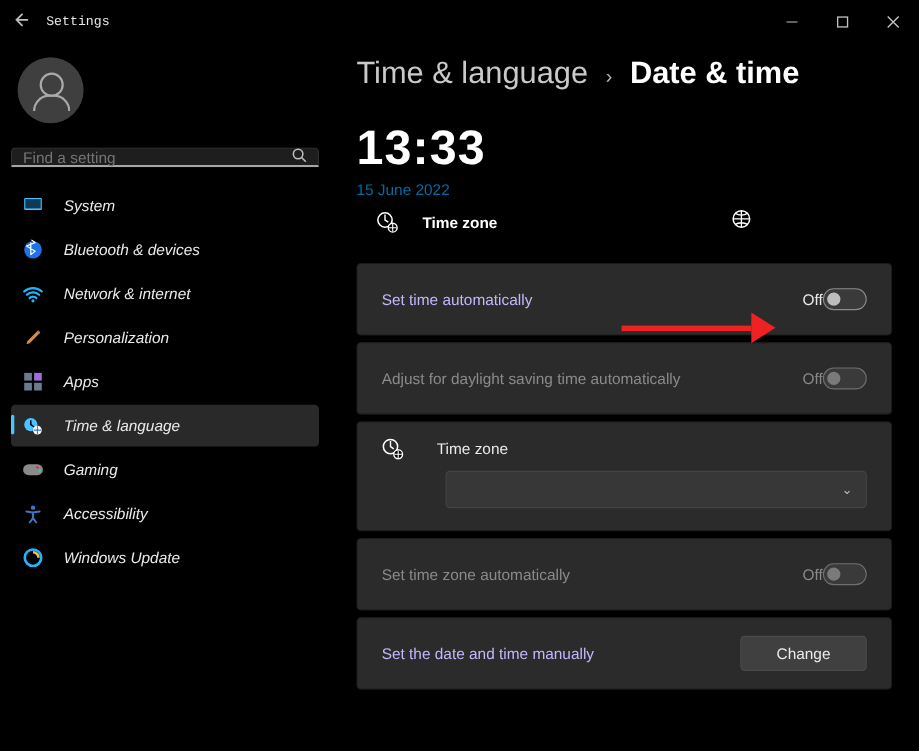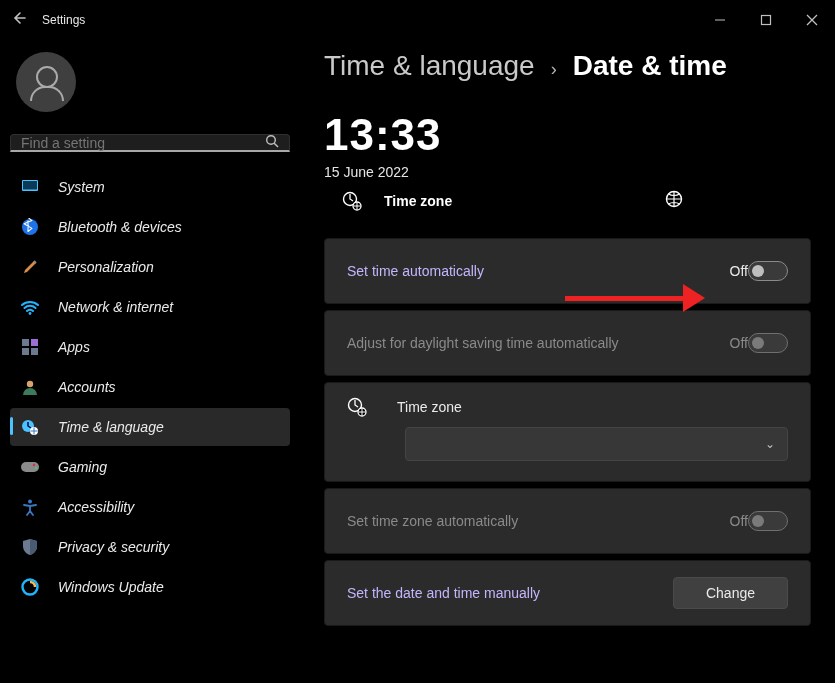--- a/index.html
+++ b/index.html
@@ -2,21 +2,21 @@
 <html><head>
   <meta charset="utf-8">
   <style>
     * { box-sizing: border-box; margin: 0; padding: 0; font-family: "Segoe UI", sans-serif; }
     body { width: 835px; height: 683px; background: #000; color: #fff; overflow: hidden; position: relative; }
 
     
     .titlebar { height: 40px; display: flex; align-items: center; justify-content: space-between; padding: 0 0 0 12px; }
     .tb-left { display: flex; align-items: center; gap: 14px; }
     .tb-back { color: #c0c0c0; font-size: 16px; }
-    .tb-title { font-size: 12px; color: #e8e8e8; }
+    .tb-title { font-size: 12px; color: #e8e8e8; font-family: Liberation Mono, monospace; }
     .tb-controls { display: flex; }
     .tb-btn { width: 46px; height: 40px; display: flex; align-items: center; justify-content: center; color: #c0c0c0; font-size: 13px; }
 
     
     .page { display: flex; height: calc(100% - 40px); }
     .sidebar { width: 300px; padding: 10px 10px 10px 10px; }
     .content { flex: 1; padding: 10px 24px 24px 24px; overflow: auto; }
 
     
     .avatar { width: 60px; height: 60px; border-radius: 50%; background: #3f3f3f; margin: 2px 0 22px 6px; position: relative; }
@@ -35,21 +35,21 @@
     .nav-item.active::before { content: ""; position: absolute; left: 0; top: 9px; width: 3px; height: 18px; background: #4cc2ff; border-radius: 2px; }
     .nav-icon { width: 20px; height: 20px; display: inline-flex; align-items: center; justify-content: center; }
 
     
     .crumb { display: flex; align-items: baseline; gap: 16px; }
     .crumb-a { font-size: 28px; color: #c9c9c9; }
     .crumb-sep { color: #b6b6b6; font-size: 18px; }
     .crumb-b { font-size: 28px; font-weight: 600; }
 
     .big-time { font-size: 44px; font-weight: 600; margin-top: 28px; letter-spacing: 1px; }
-    .big-date { font-size: 14px; color: #e5e5e5; margin-top: 4px; }
+    .big-date { font-size: 14px; color: #0369a1; margin-top: 4px; }
 
     .tz-row { display: flex; align-items: center; gap: 22px; margin-top: 6px; padding: 4px 18px; }
     .tz-label { font-size: 14px; font-weight: 600; }
 
     
     .card { background: #2b2b2b; border: 1px solid #1a1a1a; border-radius: 4px; padding: 0 22px; margin-top: 6px; }
     .card.first { margin-top: 22px; }
     .row { display: flex; align-items: center; justify-content: space-between; min-height: 64px; gap: 16px; }
     .row-label { font-size: 14px; color: #c4b5fd; }
     .card.disabled, .card.disabled .row-label, .card.disabled .state { color: #8a8a8a; }
@@ -138,55 +138,46 @@
             <svg width="18" height="18" viewBox="0 0 18 18">
               <circle cx="9" cy="9" r="8" fill="#1e73e8"></circle>
               <path d="M9 2v14l5-4-10-6 10-4-5-4" transform="translate(0 1) scale(.78)" stroke="#fff" stroke-width="1.4" fill="none" stroke-linejoin="round"></path>
             </svg>
           </span>
         <span>Bluetooth &amp; devices</span>
       </li>
       <li class="nav-item">
         <span class="nav-icon">
             <svg width="18" height="18" viewBox="0 0 18 18">
+              <path d="M1 7a12 12 0 0 1 16 0M3.5 10a8 8 0 0 1 11 0M6 13a4 4 0 0 1 6 0" stroke="#1fb6ff" stroke-width="2" fill="none" stroke-linecap="round"></path>
+              <circle cx="9" cy="15.5" r="1.4" fill="#1fb6ff"></circle>
+            </svg>
+          </span>
+        <span>Network &amp; internet</span>
+      </li>
+      <li class="nav-item">
+        <span class="nav-icon">
+            <svg width="18" height="18" viewBox="0 0 18 18">
               <path d="M3 15l3-1 9-9-2-2-9 9z" fill="#d98b4a"></path>
               <path d="M13 3l2 2" stroke="#888" stroke-width="2"></path>
             </svg>
           </span>
         <span>Personalization</span>
-      </li>
-      <li class="nav-item">
-        <span class="nav-icon">
-            <svg width="18" height="18" viewBox="0 0 18 18">
-              <path d="M1 7a12 12 0 0 1 16 0M3.5 10a8 8 0 0 1 11 0M6 13a4 4 0 0 1 6 0" stroke="#1fb6ff" stroke-width="2" fill="none" stroke-linecap="round"></path>
-              <circle cx="9" cy="15.5" r="1.4" fill="#1fb6ff"></circle>
-            </svg>
-          </span>
-        <span>Network &amp; internet</span>
       </li>
       <li class="nav-item">
         <span class="nav-icon">
             <svg width="18" height="18" viewBox="0 0 18 18">
               <rect x="1" y="1" width="7" height="7" fill="#6b7a8f"></rect>
               <rect x="10" y="1" width="7" height="7" fill="#9b6fd5"></rect>
               <rect x="1" y="10" width="7" height="7" fill="#6b7a8f"></rect>
               <rect x="10" y="10" width="7" height="7" fill="#6b7a8f"></rect>
             </svg>
           </span>
         <span>Apps</span>
       </li>
-      <li class="nav-item">
-        <span class="nav-icon">
-            <svg width="18" height="18" viewBox="0 0 18 18">
-              <circle cx="9" cy="6" r="3.2" fill="#d8a36a"></circle>
-              <path d="M2 17a7 7 0 0 1 14 0z" fill="#3b7a5a"></path>
-            </svg>
-          </span>
-        <span>Accounts</span>
-      </li>
       <li class="nav-item active">
         <span class="nav-icon">
             <svg width="18" height="18" viewBox="0 0 18 18">
               <circle cx="7" cy="8" r="6" fill="#4cc2ff"></circle>
               <path d="M7 4v4l3 2" stroke="#003" stroke-width="1.4" fill="none"></path>
               <circle cx="13" cy="13" r="4" fill="#fff"></circle>
               <path d="M9.5 13h7M13 9.5v7" stroke="#3a78c2" stroke-width="1"></path>
             </svg>
           </span>
         <span>Time &amp; language</span>
@@ -202,29 +193,20 @@
         <span>Gaming</span>
       </li>
       <li class="nav-item">
         <span class="nav-icon">
             <svg width="18" height="18" viewBox="0 0 18 18">
               <circle cx="9" cy="3.5" r="2" fill="#3a78c2"></circle>
               <path d="M3 7l6 1 6-1M9 8v5l-3 4M9 13l3 4" stroke="#3a78c2" stroke-width="1.8" fill="none" stroke-linecap="round"></path>
             </svg>
           </span>
         <span>Accessibility</span>
-      </li>
-      <li class="nav-item">
-        <span class="nav-icon">
-            <svg width="18" height="18" viewBox="0 0 18 18">
-              <path d="M9 1l7 2v5c0 5-3.5 8-7 9-3.5-1-7-4-7-9V3z" fill="#6b7a8f"></path>
-              <path d="M9 1l7 2v5c0 5-3.5 8-7 9z" fill="#4a5a70"></path>
-            </svg>
-          </span>
-        <span>Privacy &amp; security</span>
       </li>
       <li class="nav-item">
         <span class="nav-icon">
             <svg width="18" height="18" viewBox="0 0 18 18">
               <circle cx="9" cy="9" r="7.5" stroke="#1fb6ff" stroke-width="2.4" fill="none"></circle>
               <path d="M9 4a5 5 0 0 1 5 5" stroke="#ffb84d" stroke-width="2.4" fill="none"></path>
             </svg>
           </span>
         <span>Windows Update</span>
       </li>

